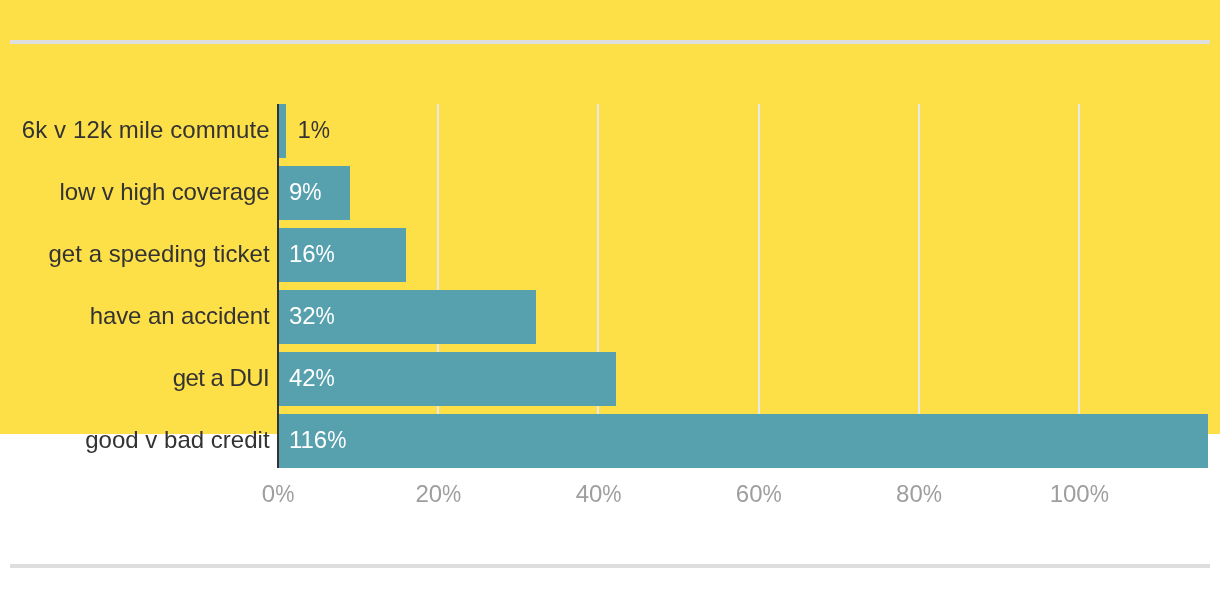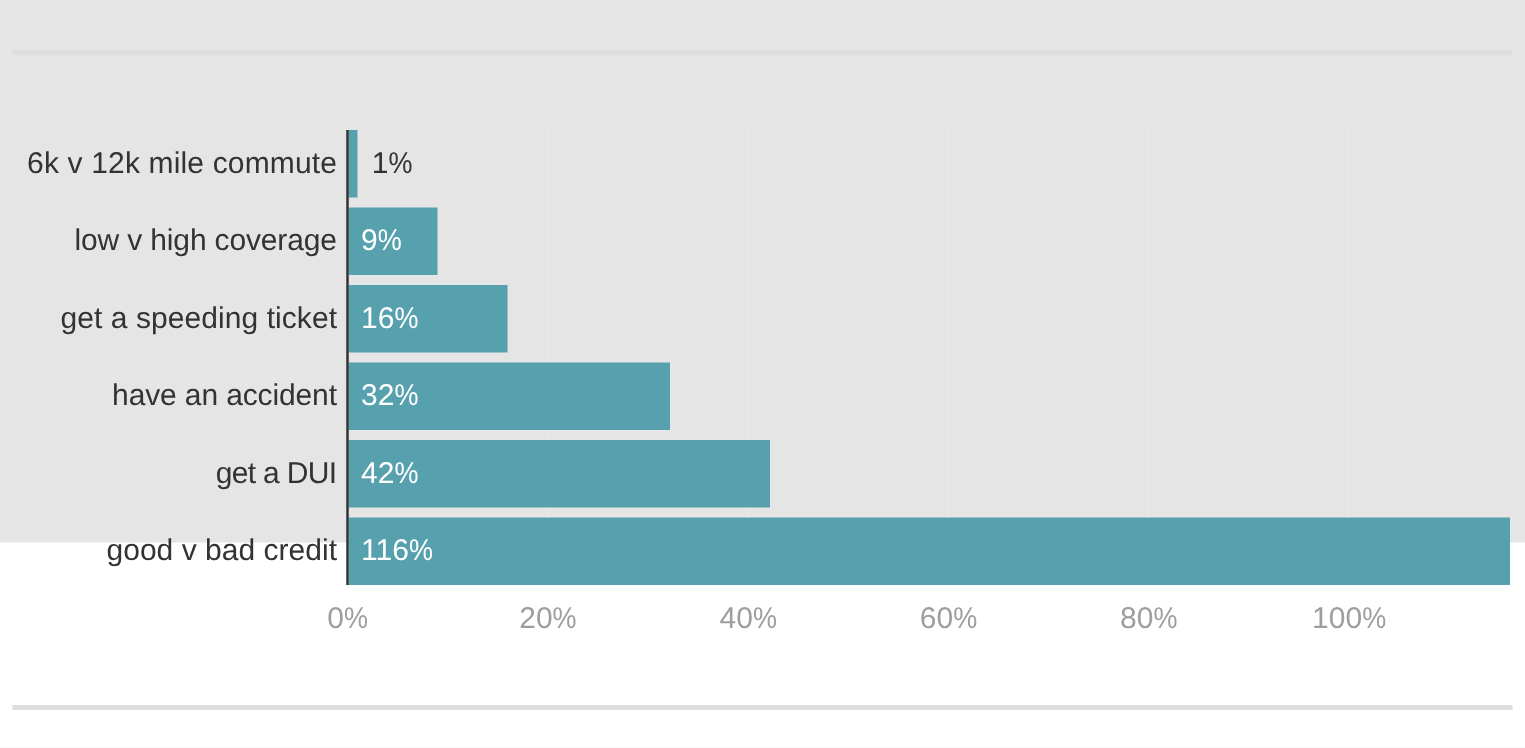--- a/index.html
+++ b/index.html
@@ -12,21 +12,21 @@
     width: 1220px;
     height: 598px;
     overflow: hidden;
     font-family: "Liberation Sans", sans-serif;
     -webkit-font-smoothing: antialiased;
   }
   .page {
     position: relative;
     width: 1220px;
     height: 434px;
-    background: #e5e5e5;
+    background: #fde047;
   }
   svg { display: block; }
   .chart-svg { position: absolute; left: 0; top: 0; }
 
   .chart-svg text {
     font-family: "Liberation Sans", sans-serif;
     font-size: 24px;
     white-space: pre;
   }
   .cat-label  { fill: #333333; }

